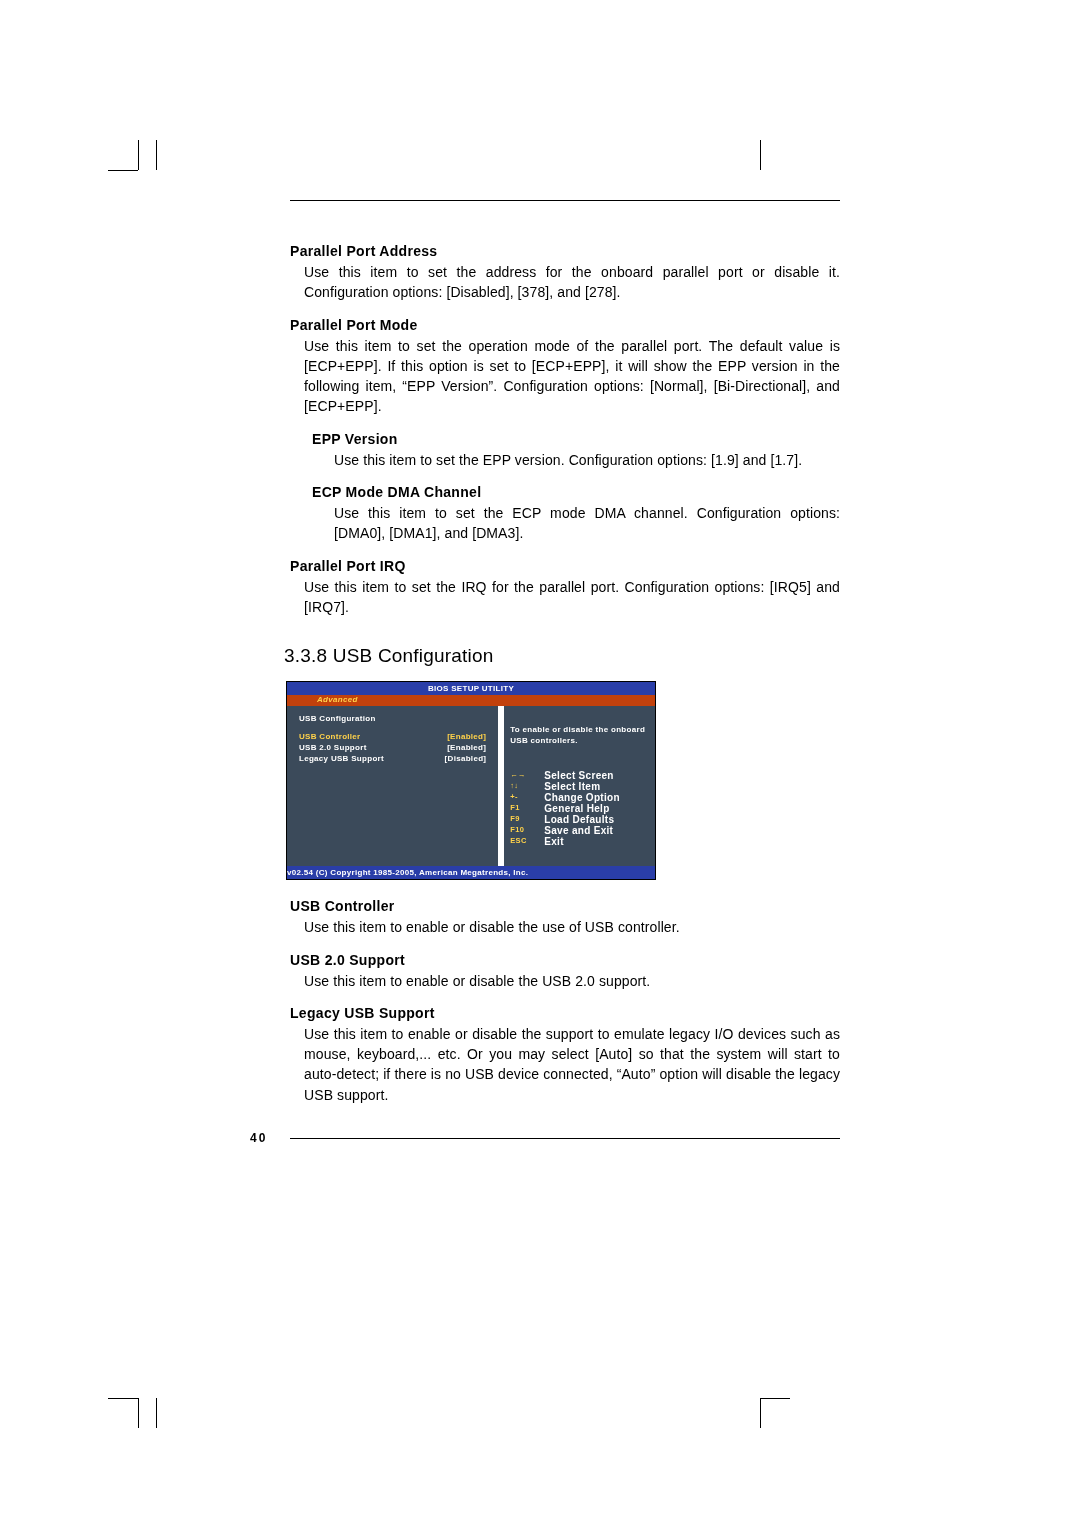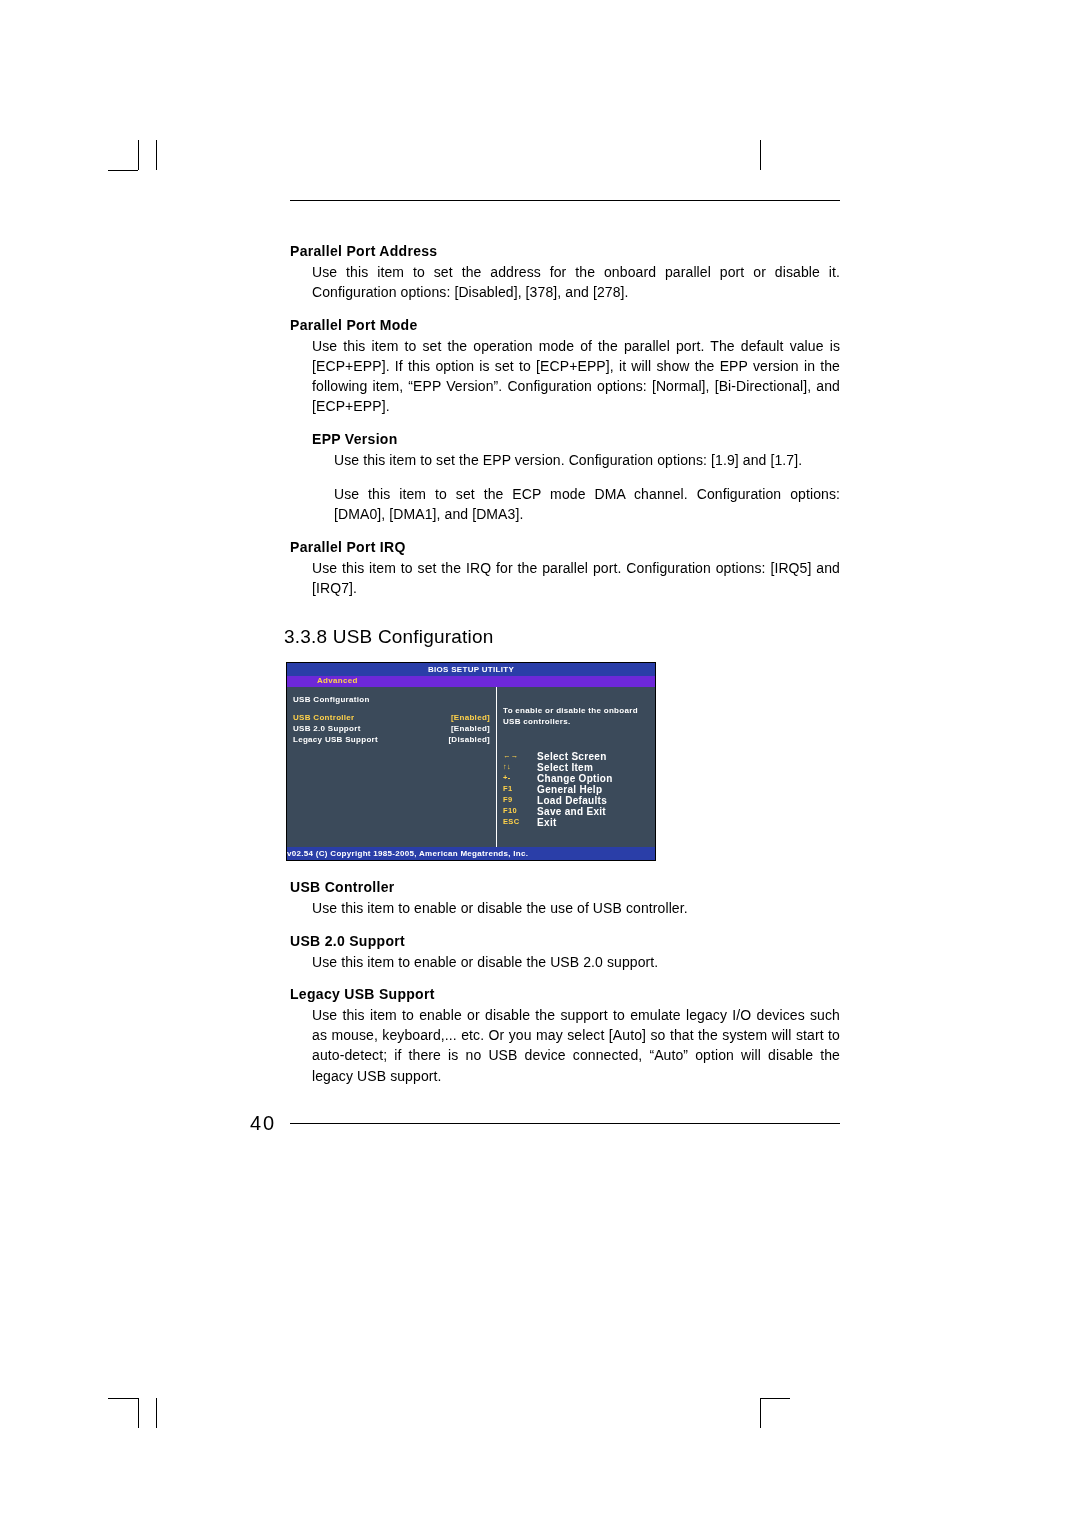--- a/index.html
+++ b/index.html
@@ -45,21 +45,21 @@
   }
   .sec-title {
     font-weight: bold;
     font-size: 14px;
     letter-spacing: 0.3px;
     margin-bottom: 3px;
   }
   .sec-body {
     font-size: 14px;
     line-height: 1.45;
-    margin-left: 22px;
+    margin-left: 14px;
     letter-spacing: 0.1px;
     text-align: justify;
   }
   .sub .sec-title { margin-left: 22px; }
   .sub .sec-body { margin-left: 44px; }
 
   .h-section {
     font-weight: normal;
     font-size: 19px;
     margin-top: 28px;
@@ -77,34 +77,35 @@
     font-weight: bold;
     letter-spacing: 0.3px;
   }
   .bios-title {
     background: #2a3ea8;
     color: #fff;
     text-align: center;
     padding: 2px 0;
   }
   .bios-tabs {
-    background: #6d28d9;
+    background: #c2410c;
     color: #fff;
     padding: 0 0 2px 30px;
+    font-style: italic;
   }
   .bios-tabs .active { color: #ffd24a; }
   .bios-body {
     background: #3b4a5a;
     display: flex;
     height: 160px;
   }
   .bios-left {
     flex: 1.35;
-    border-right: 1px solid #ffffff;
-    padding: 8px 6px;
+    border-right: 6px solid #ffffff;
+    padding: 8px 12px;
     color: #fff;
   }
   .bios-right {
     flex: 1;
     padding: 19px 6px;
     color: #fff;
     display: flex;
     flex-direction: column;
     justify-content: space-between;
   }
@@ -125,22 +126,22 @@
     padding: 2px 0;
   }
 
   .page-foot {
     display: flex;
     align-items: center;
     margin-top: 26px;
     margin-left: 0;
   }
   .page-num {
-    font-weight: normal;
-    font-size: 20px;
+    font-weight: bold;
+    font-size: 12px;
     letter-spacing: 2px;
     width: 40px;
   }
   .foot-rule {
     flex: 1;
     border-top: 1px solid #000;
   }
 </style>
 </head>
 <body>
@@ -180,20 +181,21 @@
     <div class="sec-title">Parallel Port Mode</div>
     <div class="sec-body">Use this item to set the operation mode of the parallel port. The default value is [ECP+EPP]. If this option is set to [ECP+EPP], it will show the EPP version in the following item, “EPP Version”. Configuration options: [Normal], [Bi-Directional], and [ECP+EPP].</div>
   </div>
 
   <div class="sec sub">
     <div class="sec-title">EPP Version</div>
     <div class="sec-body">Use this item to set the EPP version. Configuration options: [1.9] and [1.7].</div>
   </div>
 
   <div class="sec sub">
+    <div class="sec-title">ECP Mode DMA Channel</div>
     <div class="sec-body">Use this item to set the ECP mode DMA channel. Configuration options: [DMA0], [DMA1], and [DMA3].</div>
   </div>
 
   <div class="sec">
     <div class="sec-title">Parallel Port IRQ</div>
     <div class="sec-body">Use this item to set the IRQ for the parallel port. Configuration options: [IRQ5] and [IRQ7].</div>
   </div>
 
   <div class="h-section">3.3.8 USB Configuration</div>
 

